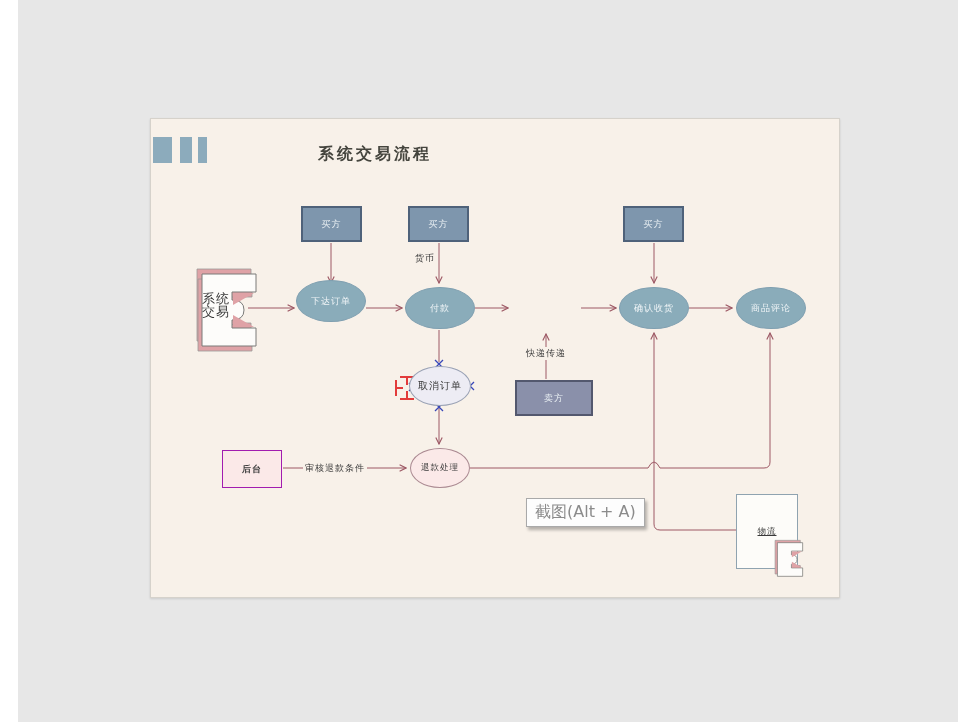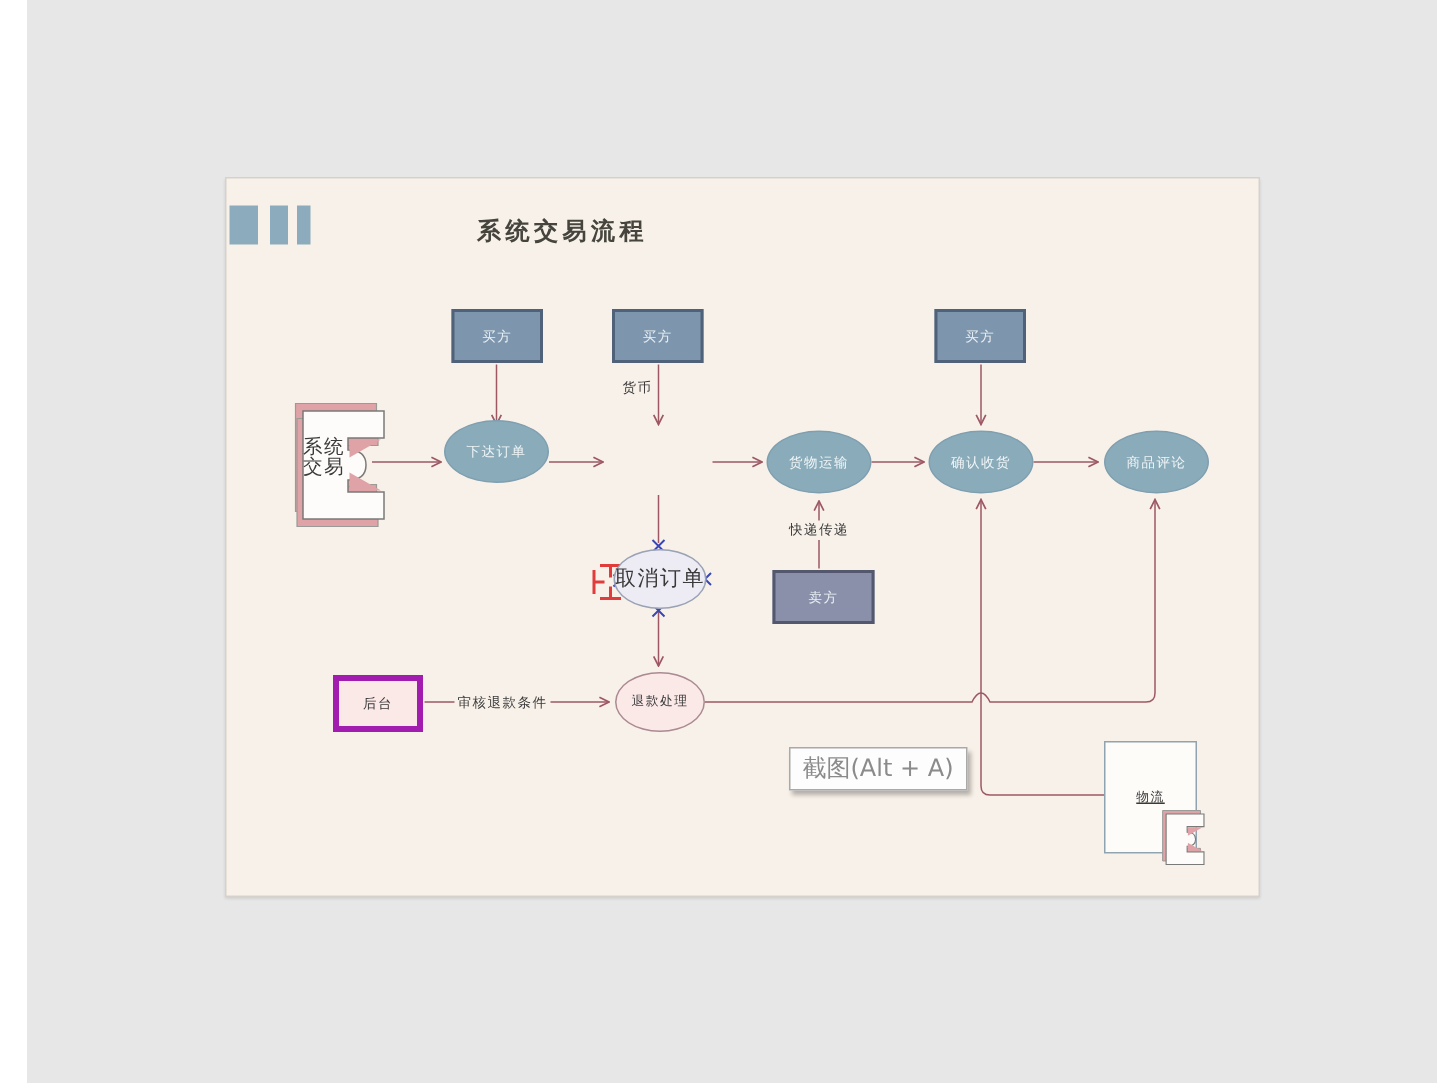--- a/index.html
+++ b/index.html
@@ -6,25 +6,25 @@
   body{font-family:"DejaVu Sans","Liberation Sans",sans-serif;}
   .screen{position:relative;width:958px;height:722px;background:#e7e7e7;overflow:hidden;margin-left:18px;}
   .canvas{position:absolute;left:132px;top:118px;width:690px;height:480px;background:#f8f1e9;
           border:1px solid #d6d2cb;box-sizing:border-box;box-shadow:0 1px 2px rgba(0,0,0,.12);}
   .bar{position:absolute;background:#8cabbc;}
   .title{position:absolute;left:300px;top:144px;font-family:"DejaVu Serif","Liberation Serif",serif;
          font-weight:bold;font-size:16px;letter-spacing:3px;color:#45453e;}
   .node{position:absolute;display:flex;align-items:center;justify-content:center;
         box-sizing:border-box;font-size:9px;letter-spacing:1px;}
   .rect-buyer{width:61px;height:36px;background:#7e96ad;border:2px solid #4f627a;color:#e9eff3;}
-  .rect-seller{width:68px;height:36px;background:#8a90aa;border:2px solid #53586e;color:#e9eff3;}
-  .rect-pink{width:60px;height:38px;background:#fbe9e8;border:4px solid #a21caf;color:#3a3a3a;}
+  .rect-seller{width:78px;height:36px;background:#8a90aa;border:2px solid #53586e;color:#e9eff3;}
+  .rect-pink{width:60px;height:38px;background:#fbe9e8;border:1px solid #a21caf;color:#3a3a3a;font-weight:bold;}
   .rect-white{width:62px;height:75px;background:#fdfcf9;border:1px solid #8fa3b0;color:#3a3a3a;font-size:8.5px;text-decoration:underline;}
   .ell{width:70px;height:42px;border-radius:50%;background:#8aacba;border:1px solid #7f9fb0;color:#f0f5f7;}
-  .ell-cancel{width:62px;height:40px;border-radius:50%;background:#edecf4;border:1px solid #9aa2b5;color:#3a3a3a;font-size:14px;}
+  .ell-cancel{width:62px;height:40px;border-radius:50%;background:#edecf4;border:1px solid #9aa2b5;color:#3a3a3a;font-size:10px;}
   .ell-pink{width:60px;height:40px;border-radius:50%;background:#fbe9e8;border:1px solid #ab8a92;color:#3a3a3a;font-size:8.5px;}
   .edge-label{position:absolute;font-size:9px;color:#3a3a3a;letter-spacing:1px;}
   .on-line{background:#f8f1e9;padding:0 2px;}
   .tooltip{position:absolute;left:508px;top:498px;background:#fdfdfd;border:1px solid #a9a9a9;
            color:#8b8b8b;font-size:16px;padding:3px 8px;box-shadow:2px 3px 3px rgba(0,0,0,.28);}
   .entry-text{position:absolute;font-size:13px;color:#3a3a3a;text-align:left;line-height:13px;letter-spacing:1px;}
   svg{position:absolute;left:0;top:0;}
   .lines{width:958px;height:722px;}
 </style>
 </head>
@@ -97,22 +97,22 @@
   <div class="node rect-buyer" style="left:390px;top:206px;">
     <span>买方</span>
     </div>
   <div class="node rect-buyer" style="left:605px;top:206px;">
     <span>买方</span>
     </div>
 
   <div class="node ell" style="left:278px;top:280px;">
     <span>下达订单</span>
     </div>
-  <div class="node ell" style="left:493px;top:287px;">
-    <span>货物运输</span>
+  <div class="node ell" style="left:387px;top:287px;">
+    <span>付款</span>
     </div>
   <div class="node ell" style="left:601px;top:287px;">
     <span>确认收货</span>
     </div>
   <div class="node ell" style="left:718px;top:287px;">
     <span>商品评论</span>
     </div>
 
   <div class="node ell-cancel" style="left:391px;top:366px;">
     <span>取消订单</span>

